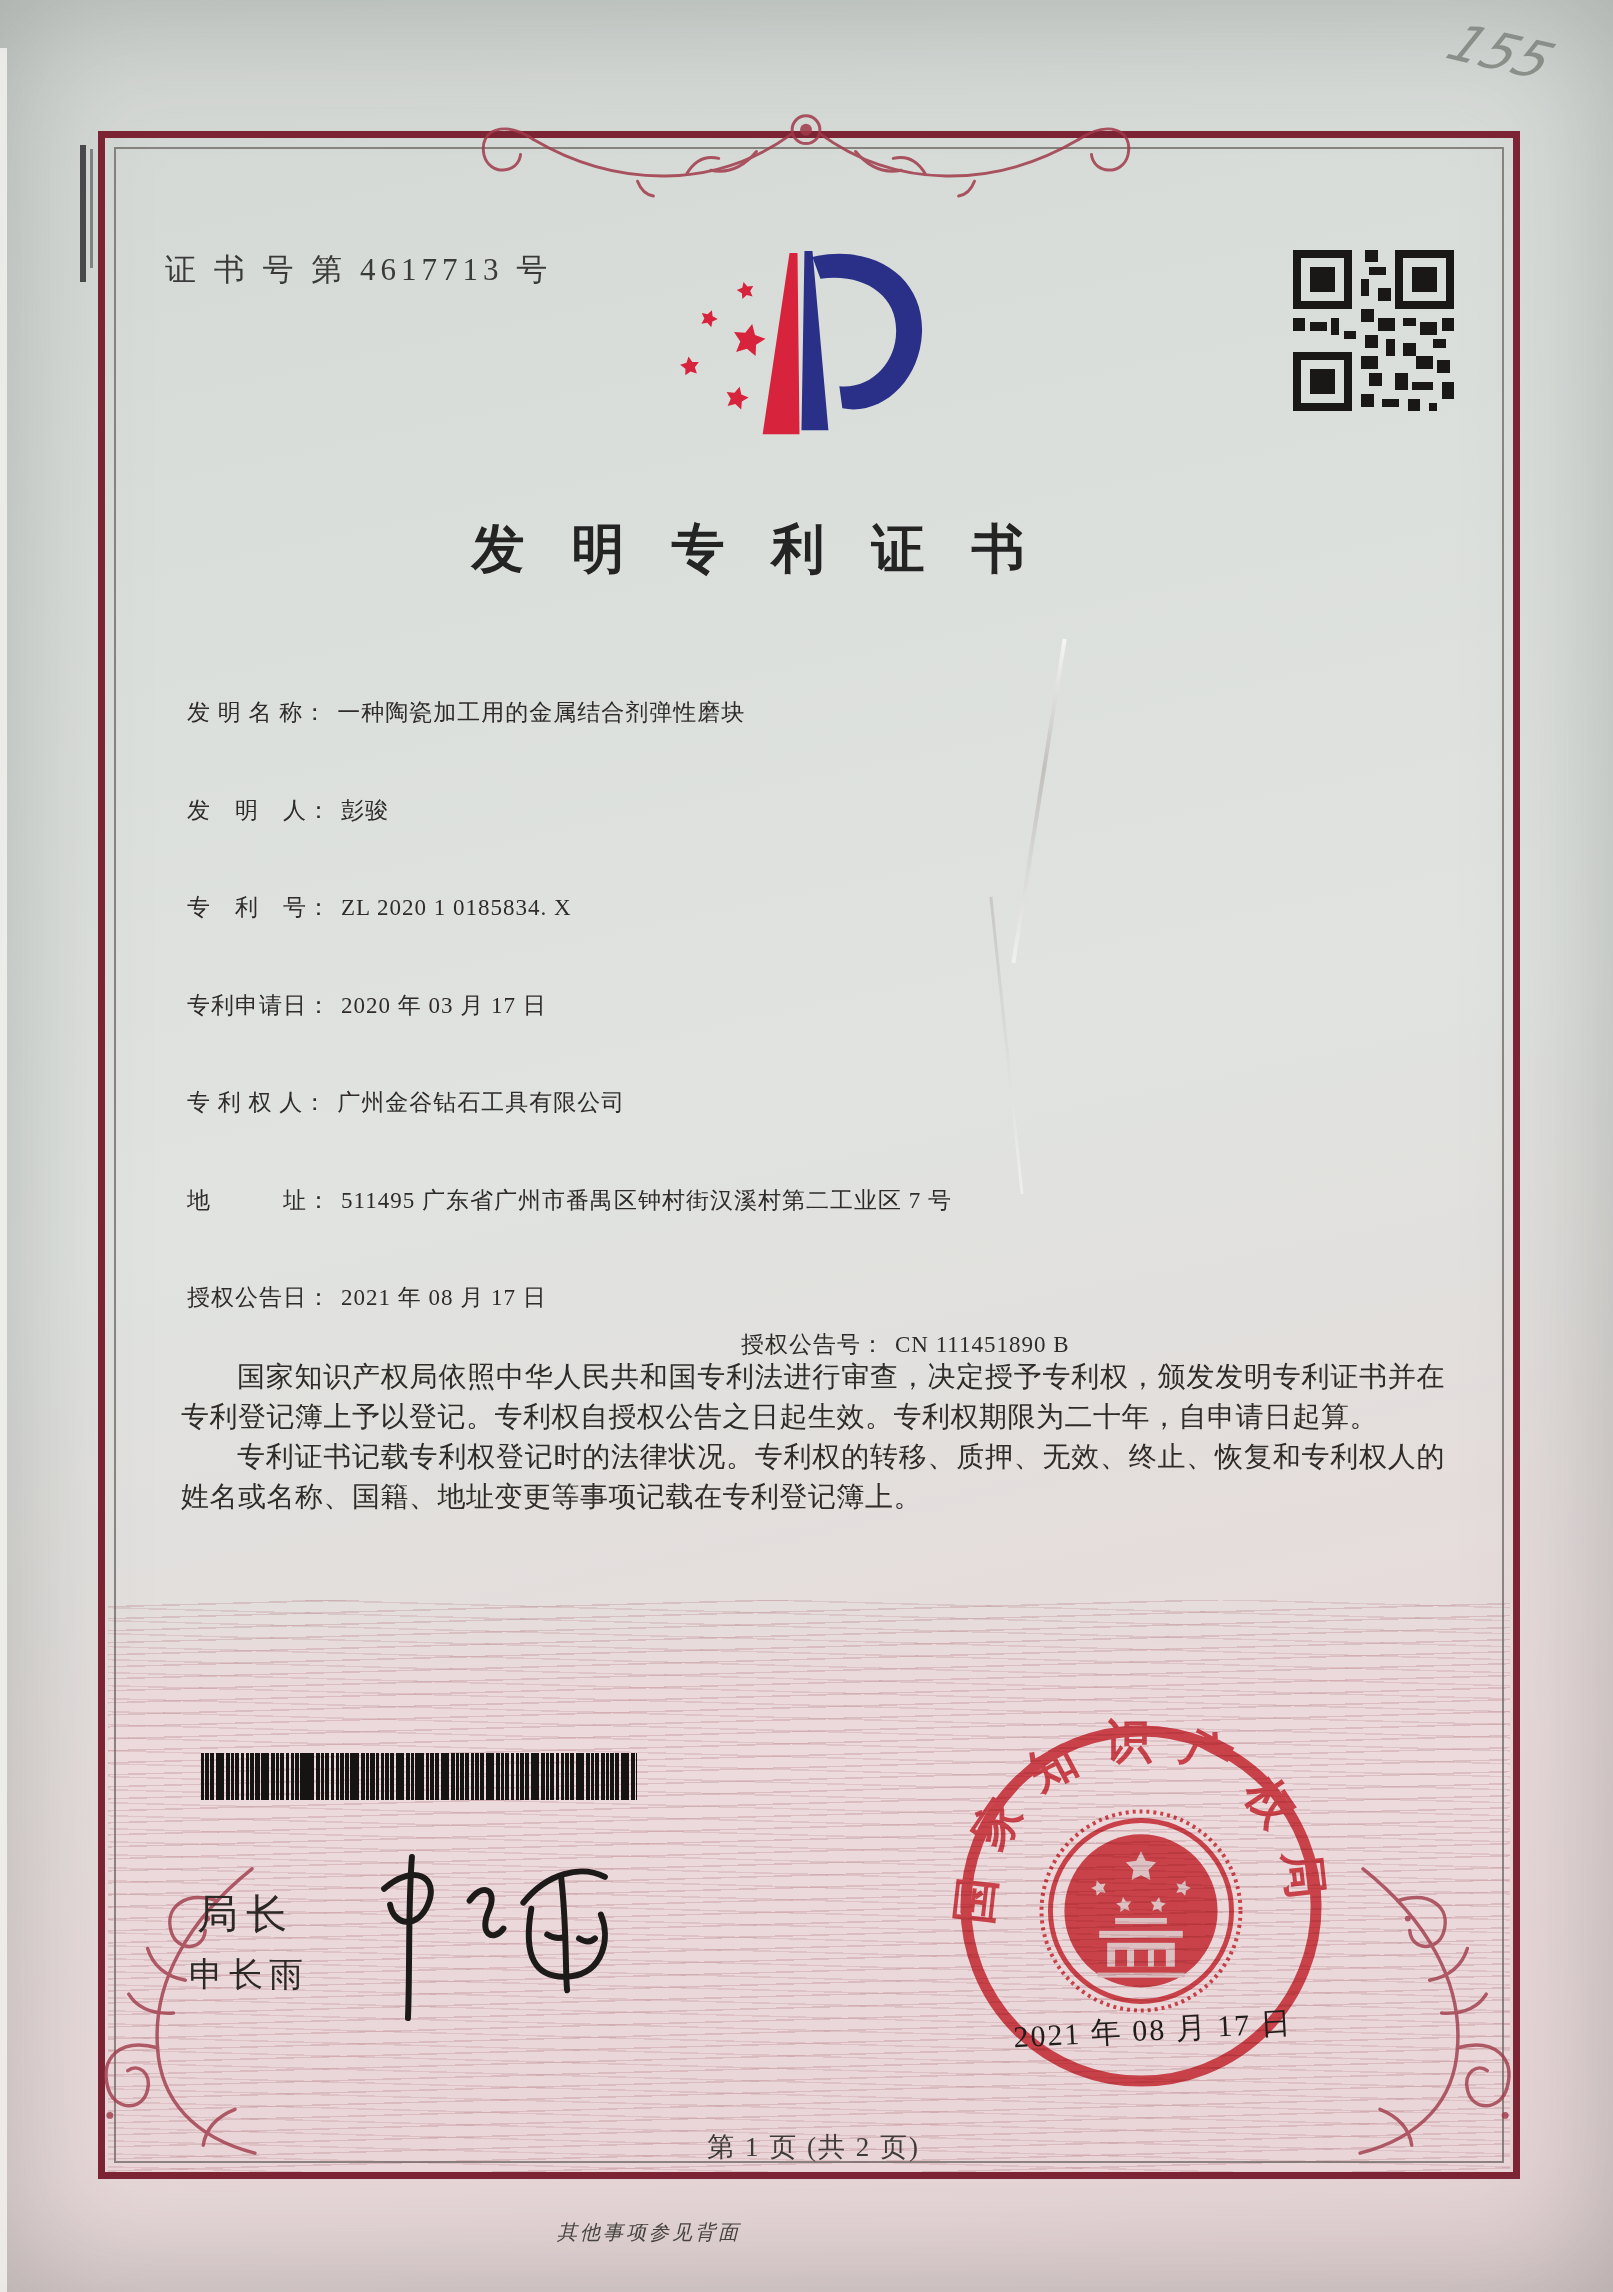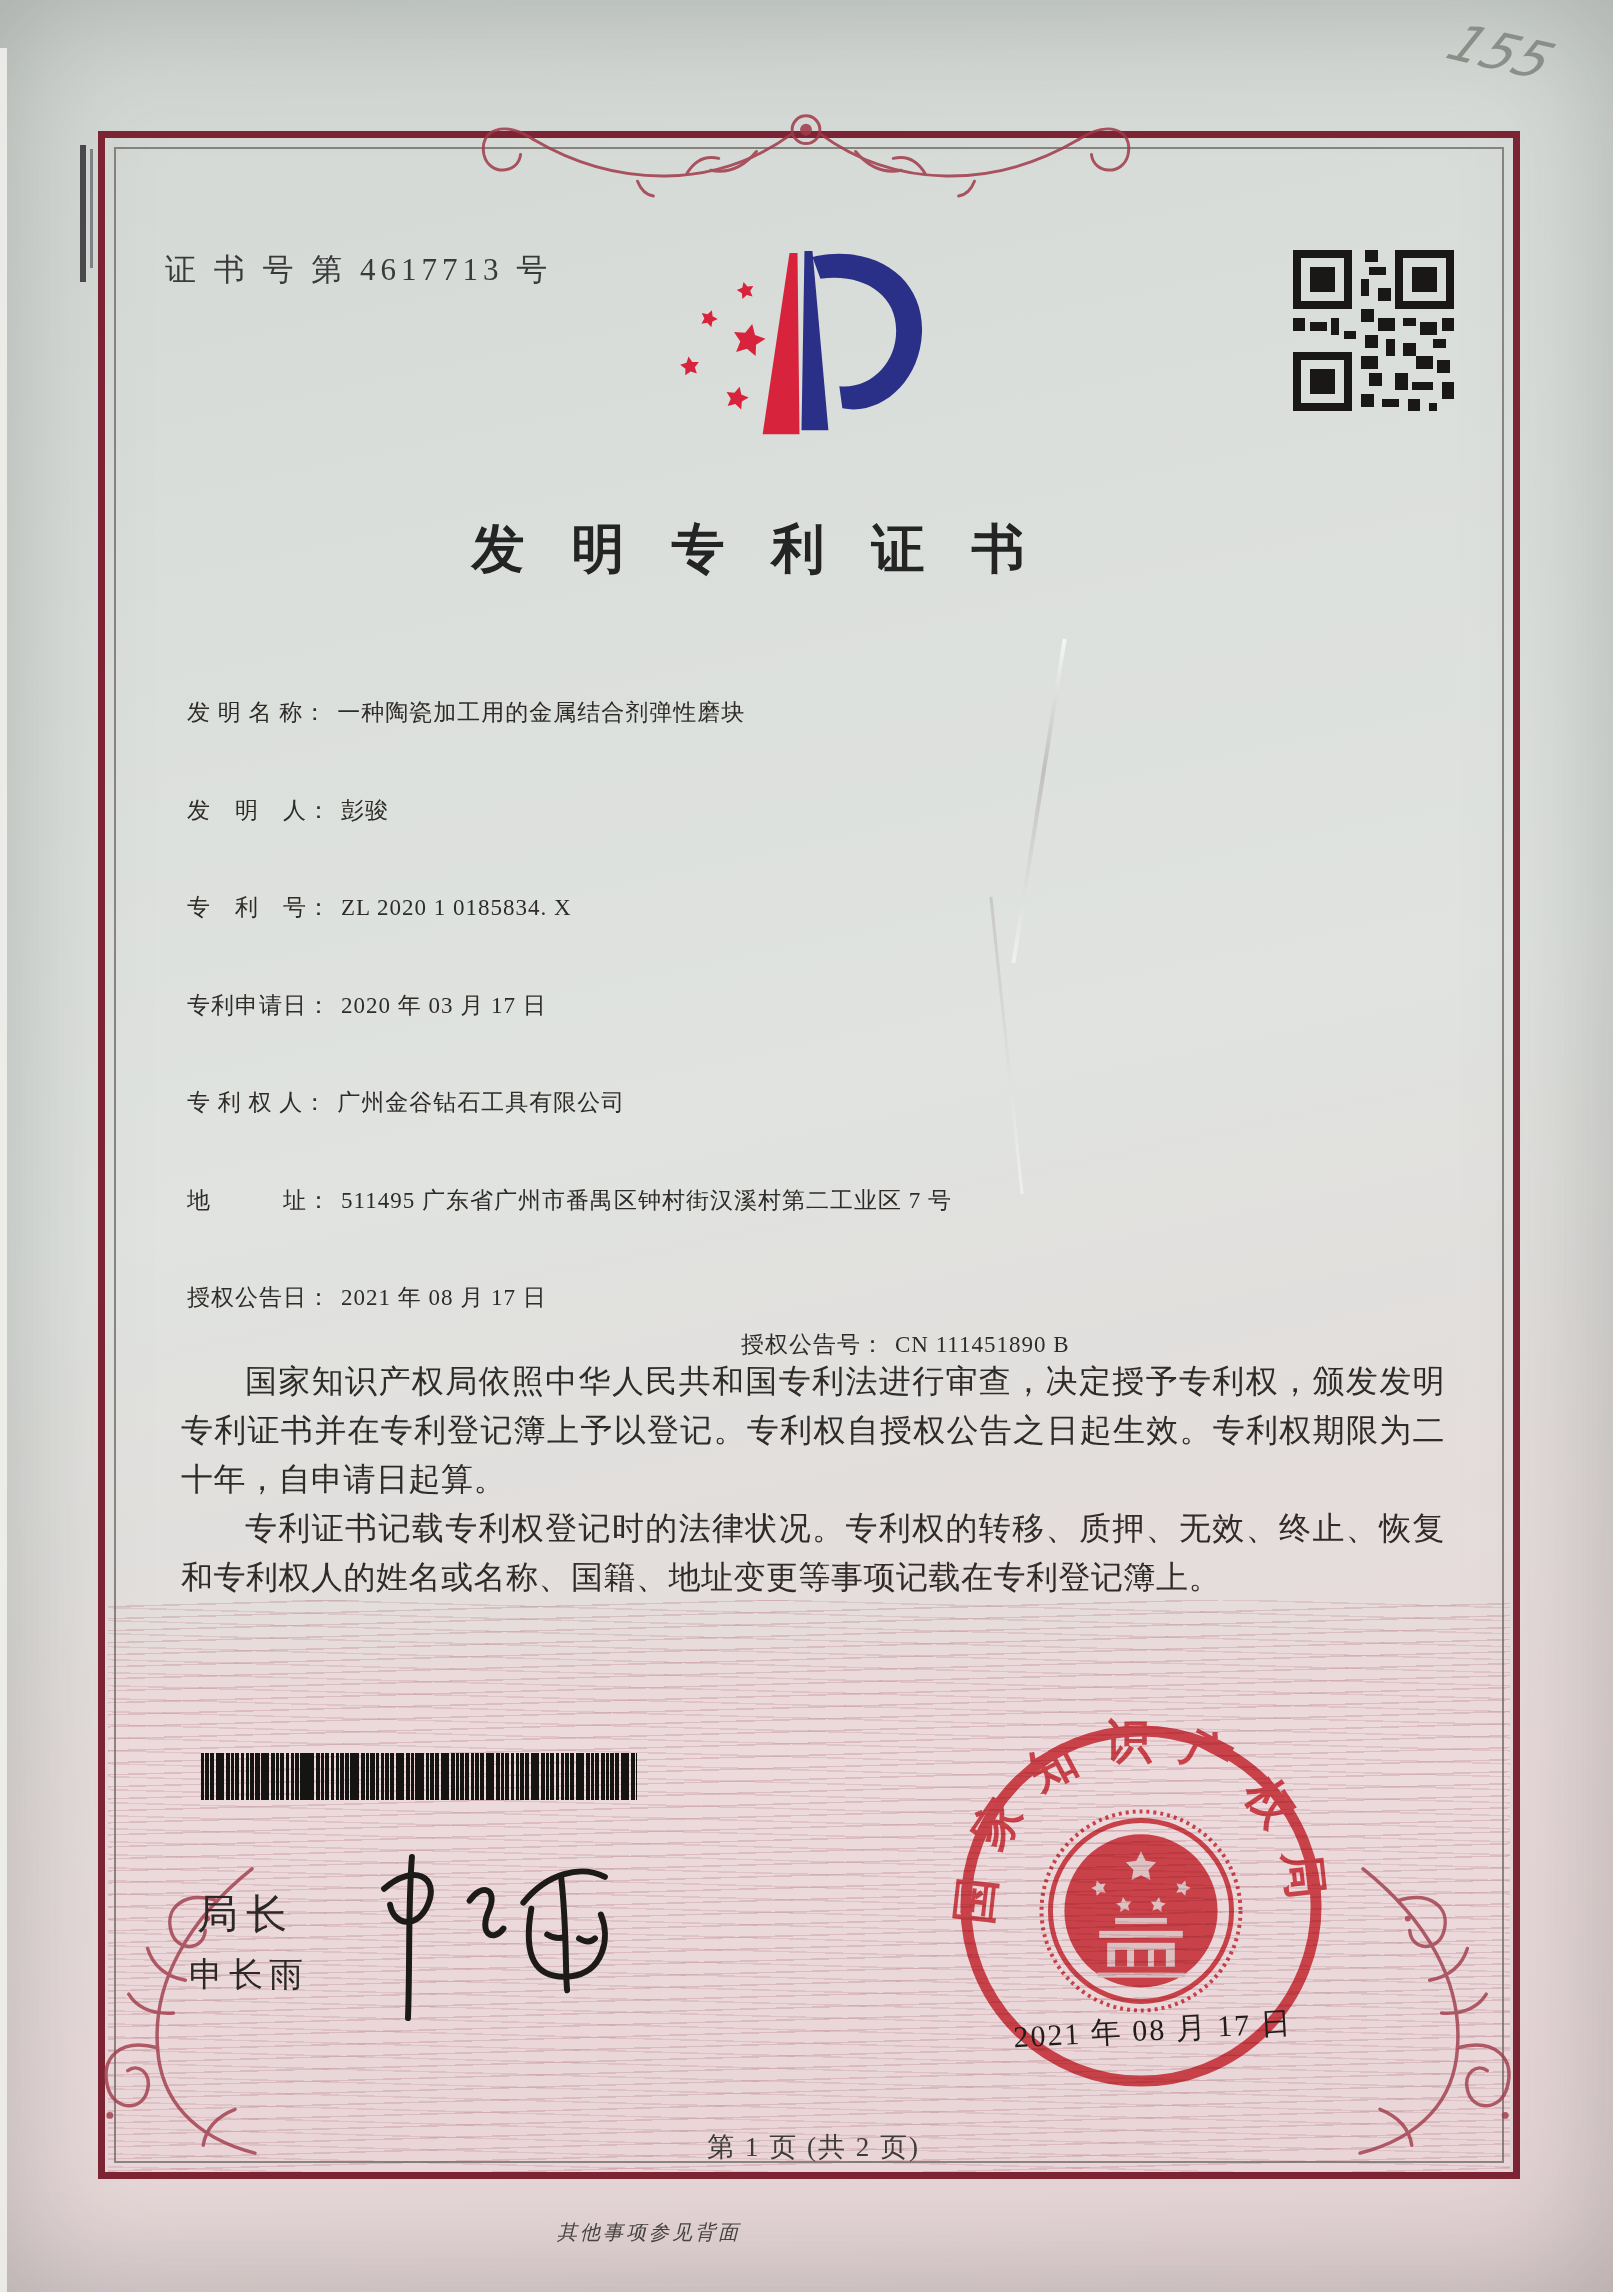--- a/index.html
+++ b/index.html
@@ -41,21 +41,21 @@
 
   .title{position:absolute;left:299px;top:494px;width:945px;text-align:center;
     font-size:53px;font-weight:700;letter-spacing:47px;color:#242424;white-space:nowrap;margin-top:20px;}
 
   .fields{position:absolute;left:187px;top:697px;right:139px;}
   .field-row{position:absolute;left:0;right:0;font-size:23px;letter-spacing:1px;white-space:nowrap;}
   .f-label{color:#2e2b28;margin-right:10px;}
   .f-value{color:#2e2b28;}
   .grant-col2{position:absolute;left:554px;top:0;margin-top:47px;}
 
-  .body-text{position:absolute;left:181px;right:169px;top:1357px;font-size:32px;line-height:49px;
+  .body-text{position:absolute;left:181px;right:169px;top:1357px;font-size:28px;line-height:40px;
     letter-spacing:0.5px;color:#2e2b28;text-align:justify;}
   .body-text p{margin:0;text-indent:2em;}
 
   .barcode{position:absolute;left:201px;top:1753px;width:436px;height:47px;
     background:
       repeating-linear-gradient(90deg,#161412 0 3px,transparent 3px 5px),
       repeating-linear-gradient(90deg,#161412 0 2px,transparent 2px 9px),
       repeating-linear-gradient(90deg,transparent 0 4px,#161412 4px 7px,transparent 7px 15px),
       repeating-linear-gradient(90deg,transparent 0 11px,#161412 11px 13px,transparent 13px 23px);
   }

